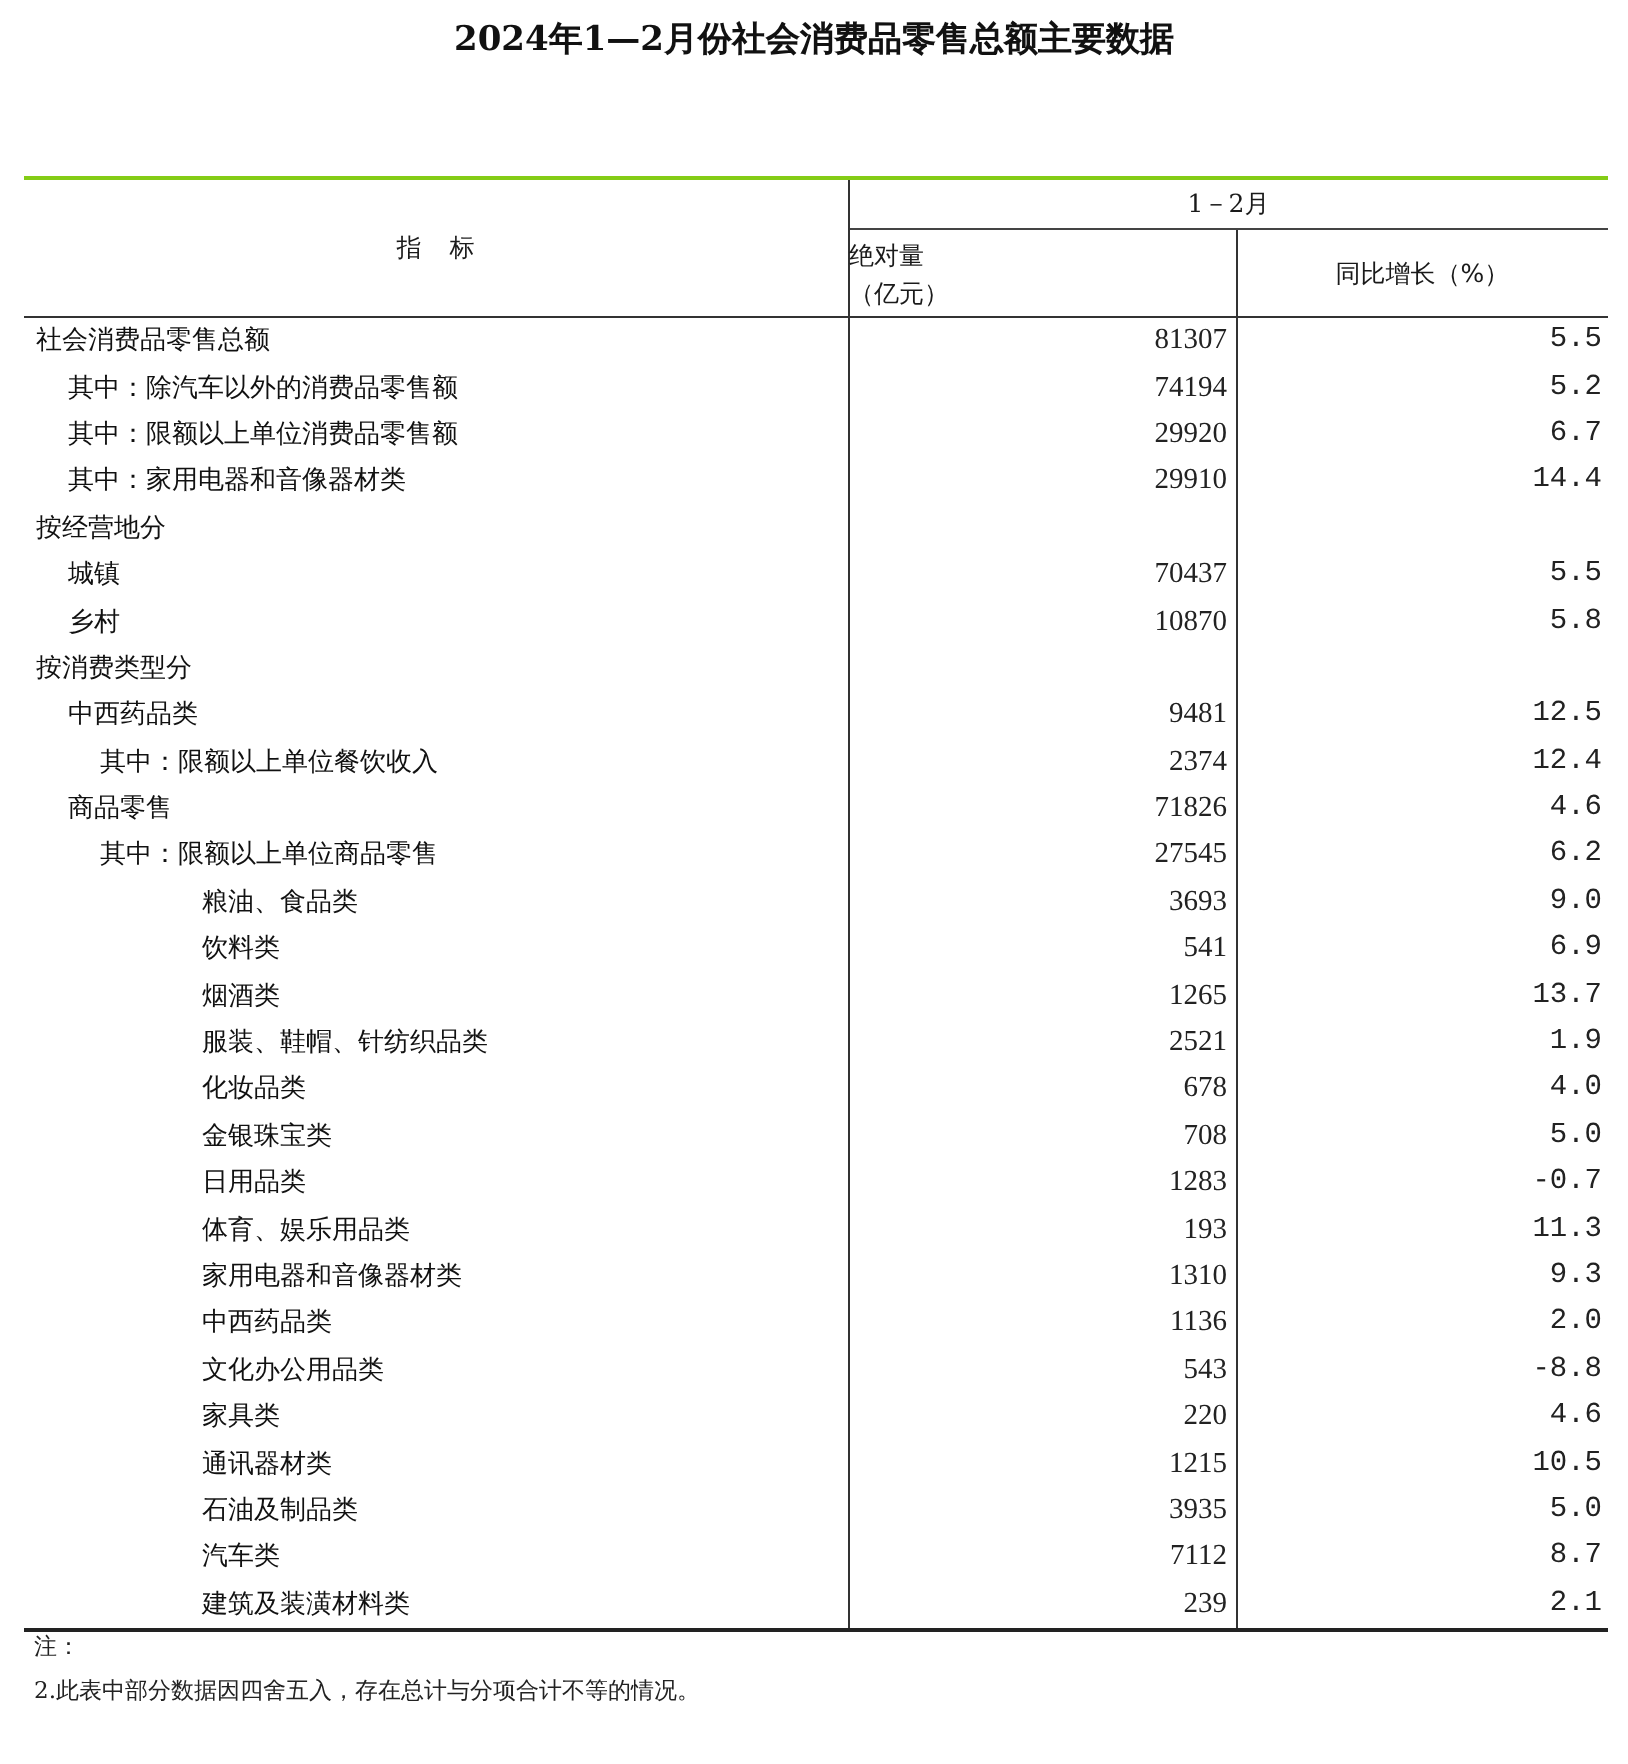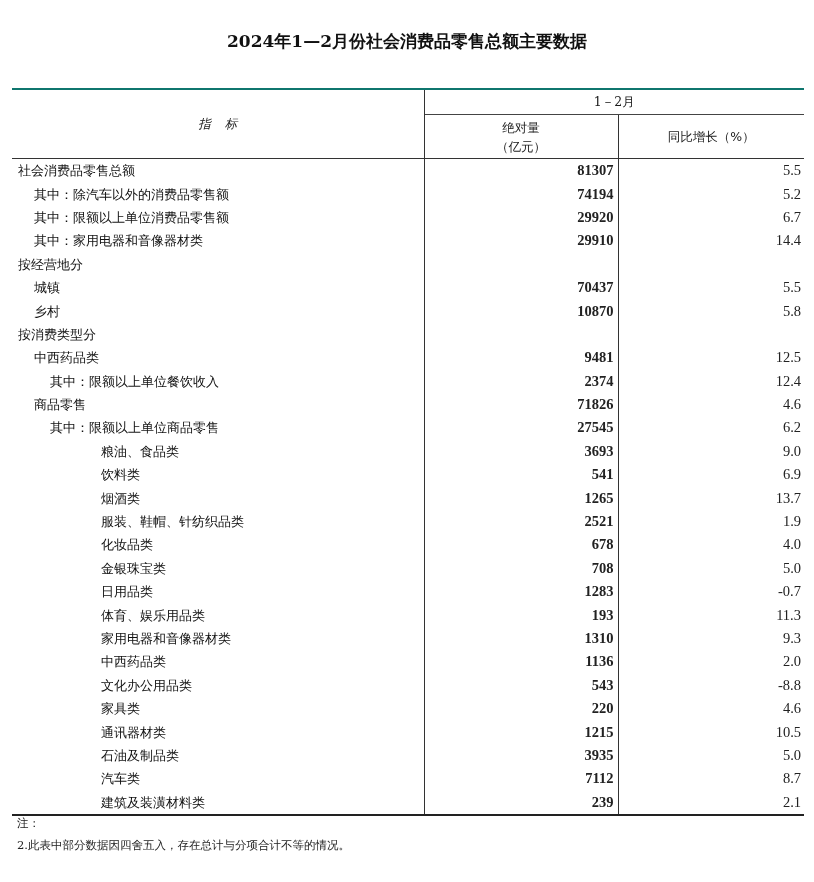--- a/index.html
+++ b/index.html
@@ -10,21 +10,21 @@
     body {
       width: 814px;
       height: 882px;
       position: relative;
       overflow: hidden;
       color: #1a1a1a;
       font-family: "DejaVu Sans", "Liberation Sans", sans-serif;
     }
     .doc-title {
       position: absolute;
-      top: 30px;
+      top: 8px;
       left: 0;
       width: 814px;
       text-align: center;
       font-family: "DejaVu Serif", "Liberation Serif", serif;
       font-weight: bold;
       font-size: 17px;
       letter-spacing: 0px;
       color: #111;
     }
     .table-wrap {
@@ -36,51 +36,50 @@
     table.data-table {
       border-collapse: collapse;
       width: 792px;
       table-layout: fixed;
     }
     table.data-table col.c1 { width: 412px; }
     table.data-table col.c2 { width: 194px; }
     table.data-table col.c3 { width: 186px; }
 
     thead tr.h1 th {
-      border-top: 2px solid #0f766e;
+      border-top: 2px solid #84cc16;
       height: 24px;
       font-weight: normal;
       font-size: 12.5px;
       padding: 0;
     }
     thead tr.h2 th {
       height: 43px;
       font-weight: normal;
       font-size: 12.5px;
       padding: 0;
       border-bottom: 1.5px solid #333;
       line-height: 19px;
     }
     th.ind-head {
       border-right: 1.5px solid #333;
       border-bottom: 1.5px solid #333;
       text-align: center;
       vertical-align: middle;
       letter-spacing: 14px;
       padding-left: 14px !important;
-      font-style: italic;
     }
     th.period-head {
       text-align: center;
       border-bottom: 1px solid #444;
       font-family: "DejaVu Serif", "Liberation Serif", serif;
     }
     th.abs-head {
       border-right: 1.5px solid #333;
-      text-align: center;
+      text-align: left;
       margin-top: 32px;
     }
     th.yoy-head {
       text-align: center;
     }
 
     tbody td {
       height: 23.4px;
       padding: 0;
       font-size: 12.8px;
@@ -92,26 +91,25 @@
       font-size: 13px;
       color: #111;
     }
     tbody td.num {
       text-align: right;
       padding-right: 4px;
       border-right: 1.5px solid #333;
       font-family: "Liberation Serif", "DejaVu Serif", serif;
       font-size: 14.5px;
       color: #222;
-      font-weight: bold;
     }
     tbody td.pct {
       text-align: right;
       padding-right: 3px;
-      font-family: Liberation Serif, serif;
+      font-family: Liberation Mono, monospace;
       font-size: 14.5px;
       color: #222;
     }
     tbody tr:last-child td {
       border-bottom: 2px solid #222;
     }
     .lvl0 { padding-left: 6px !important; }
     .lvl1 { padding-left: 22px !important; }
     .lvl2 { padding-left: 38px !important; }
     .lvl3 { padding-left: 89px !important; margin-top: 27px; }

